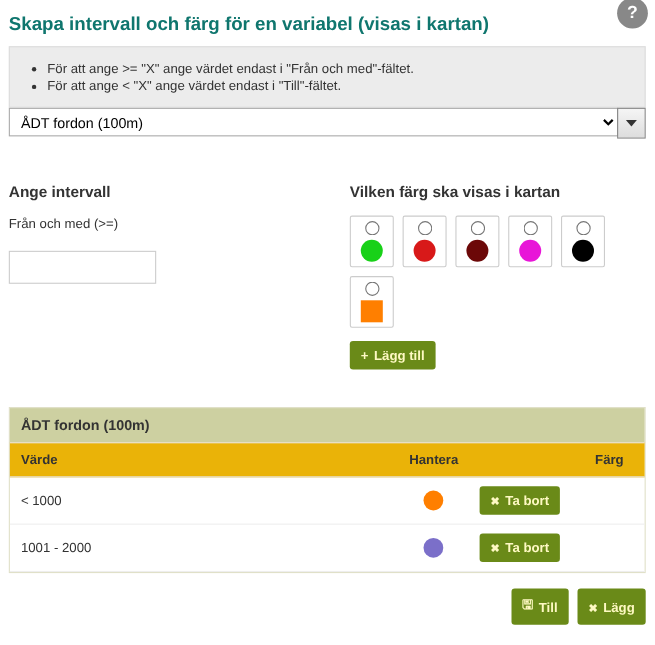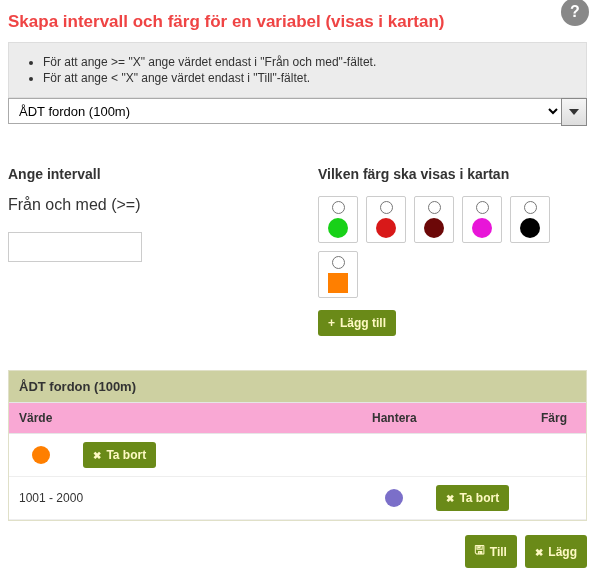--- a/index.html
+++ b/index.html
@@ -1,43 +1,43 @@
 <!DOCTYPE html>
 <html><head>
 <meta charset="utf-8">
 <style>
   html,body{margin:0;padding:0;font-family:Arial,Helvetica,sans-serif;font-size:13px;color:#333;background:#fff}
   .wrap{width:595px;box-sizing:border-box;padding:8px;position:relative}
   .help-circle{position:absolute;top:-2px;right:6px;width:28px;height:28px;border-radius:50%;background:#888;color:#fff;display:flex;align-items:center;justify-content:center;font-weight:bold;font-size:16px;cursor:pointer}
-  h2{font-size:17px;font-weight:bold;margin:4px 0 10px 0;color:#ef4444}
+  h2{font-size:17px;font-weight:bold;margin:4px 0 10px 0;color:#0f766e}
   .infobox{background:#ececec;border:1px solid #ddd;padding:10px 10px 10px 20px}
   .infobox ul{margin:0;padding-left:14px}
   .infobox li{margin:2px 0;font-size:12px}
   .section-label{margin:16px 0 6px 0}
   .select-row{display:flex}
   .select-row select{flex:1;height:26px;border:1px solid #aaa;background:#fff;font-size:13px;padding-left:6px}
   .select-btn{width:24px;height:26px;border:1px solid #888;background:linear-gradient(#f5f5f5,#ddd);display:flex;align-items:center;justify-content:center;margin-left:-1px;cursor:pointer}
   .cols{display:flex;margin-top:24px;gap:40px}
   .col-left{flex:0 0 270px}
   .col-right{flex:1}
   h3{font-size:14px;margin:16px 0 14px 0}
-  .field-label{font-size:16px;margin-bottom:18px}
+  .field-label{font-size:12px;margin-bottom:18px}
   .interval-row{display:flex;gap:20px}
   .interval-row input{width:120px;height:28px;border:1px solid #ccc;padding:0 6px;font-size:13px}
   .swatches{display:flex;flex-wrap:wrap;gap:8px}
   .swatch{width:40px;border:1px solid #ccc;border-radius:2px;display:flex;flex-direction:column;align-items:center;padding:4px 0;cursor:pointer;box-sizing:border-box}
   .swatch input[type=radio]{margin:0 0 4px 0}
   .big-circle{width:20px;height:20px;border-radius:50%}
   .big-square{width:20px;height:20px}
   .btn{display:inline-flex;align-items:center;gap:5px;background:#6a8a18;color:#fef9c3;border:none;border-radius:3px;padding:6px 10px;font-size:12px;font-weight:bold;cursor:pointer}
   .add-row{margin-top:12px}
   .table{margin-top:34px;border:1px solid #e0e0c8}
   .table-title{background:#cdd0a1;color:#333;font-weight:bold;padding:8px 10px;font-size:13px}
   .thead,.trow{display:flex;align-items:center}
-  .thead{background:#f9a8d4;border-top:1px solid #e6e6e6;border-bottom:1px solid #e6e6e6}
+  .thead{background:#eab308;border-top:1px solid #e6e6e6;border-bottom:1px solid #e6e6e6}
   .thead .cell{font-weight:bold;padding:8px 10px;font-size:12px}
   .trow{border-bottom:1px solid #eee}
   .trow .cell{padding:8px 10px;font-size:12px}
   .c-value{flex:1}
   .c-color{width:44px;display:flex;justify-content:center}
   .c-manage{width:140px}
   .dot{width:18px;height:18px;border-radius:50%;display:inline-block}
   .footer{display:flex;justify-content:flex-end;gap:8px;margin-top:14px}
   .x-icon:before{content:"✖";font-size:10px}
   .plus-icon:before{content:"+";font-weight:bold}
@@ -117,20 +117,21 @@
 
   <div class="table">
     <div class="table-title">ÅDT fordon (100m)</div>
     <div class="thead">
       <div class="cell c-value">Värde</div>
       <div class="cell c-manage">Hantera</div>
       <div class="cell c-color">Färg</div>
     </div>
     <div id="tbody">
         <div class="trow">
+          <div class="cell c-value">&lt; 1000</div>
           <div class="cell c-color">
             <span class="dot" style="background: rgb(255, 127, 0);"></span>
           </div>
           <div class="cell c-manage"><button class="btn">
               <span class="x-icon"></span>
               <span>Ta bort</span>
             </button></div>
         </div>
         <div class="trow">
           <div class="cell c-value">1001 - 2000</div>

